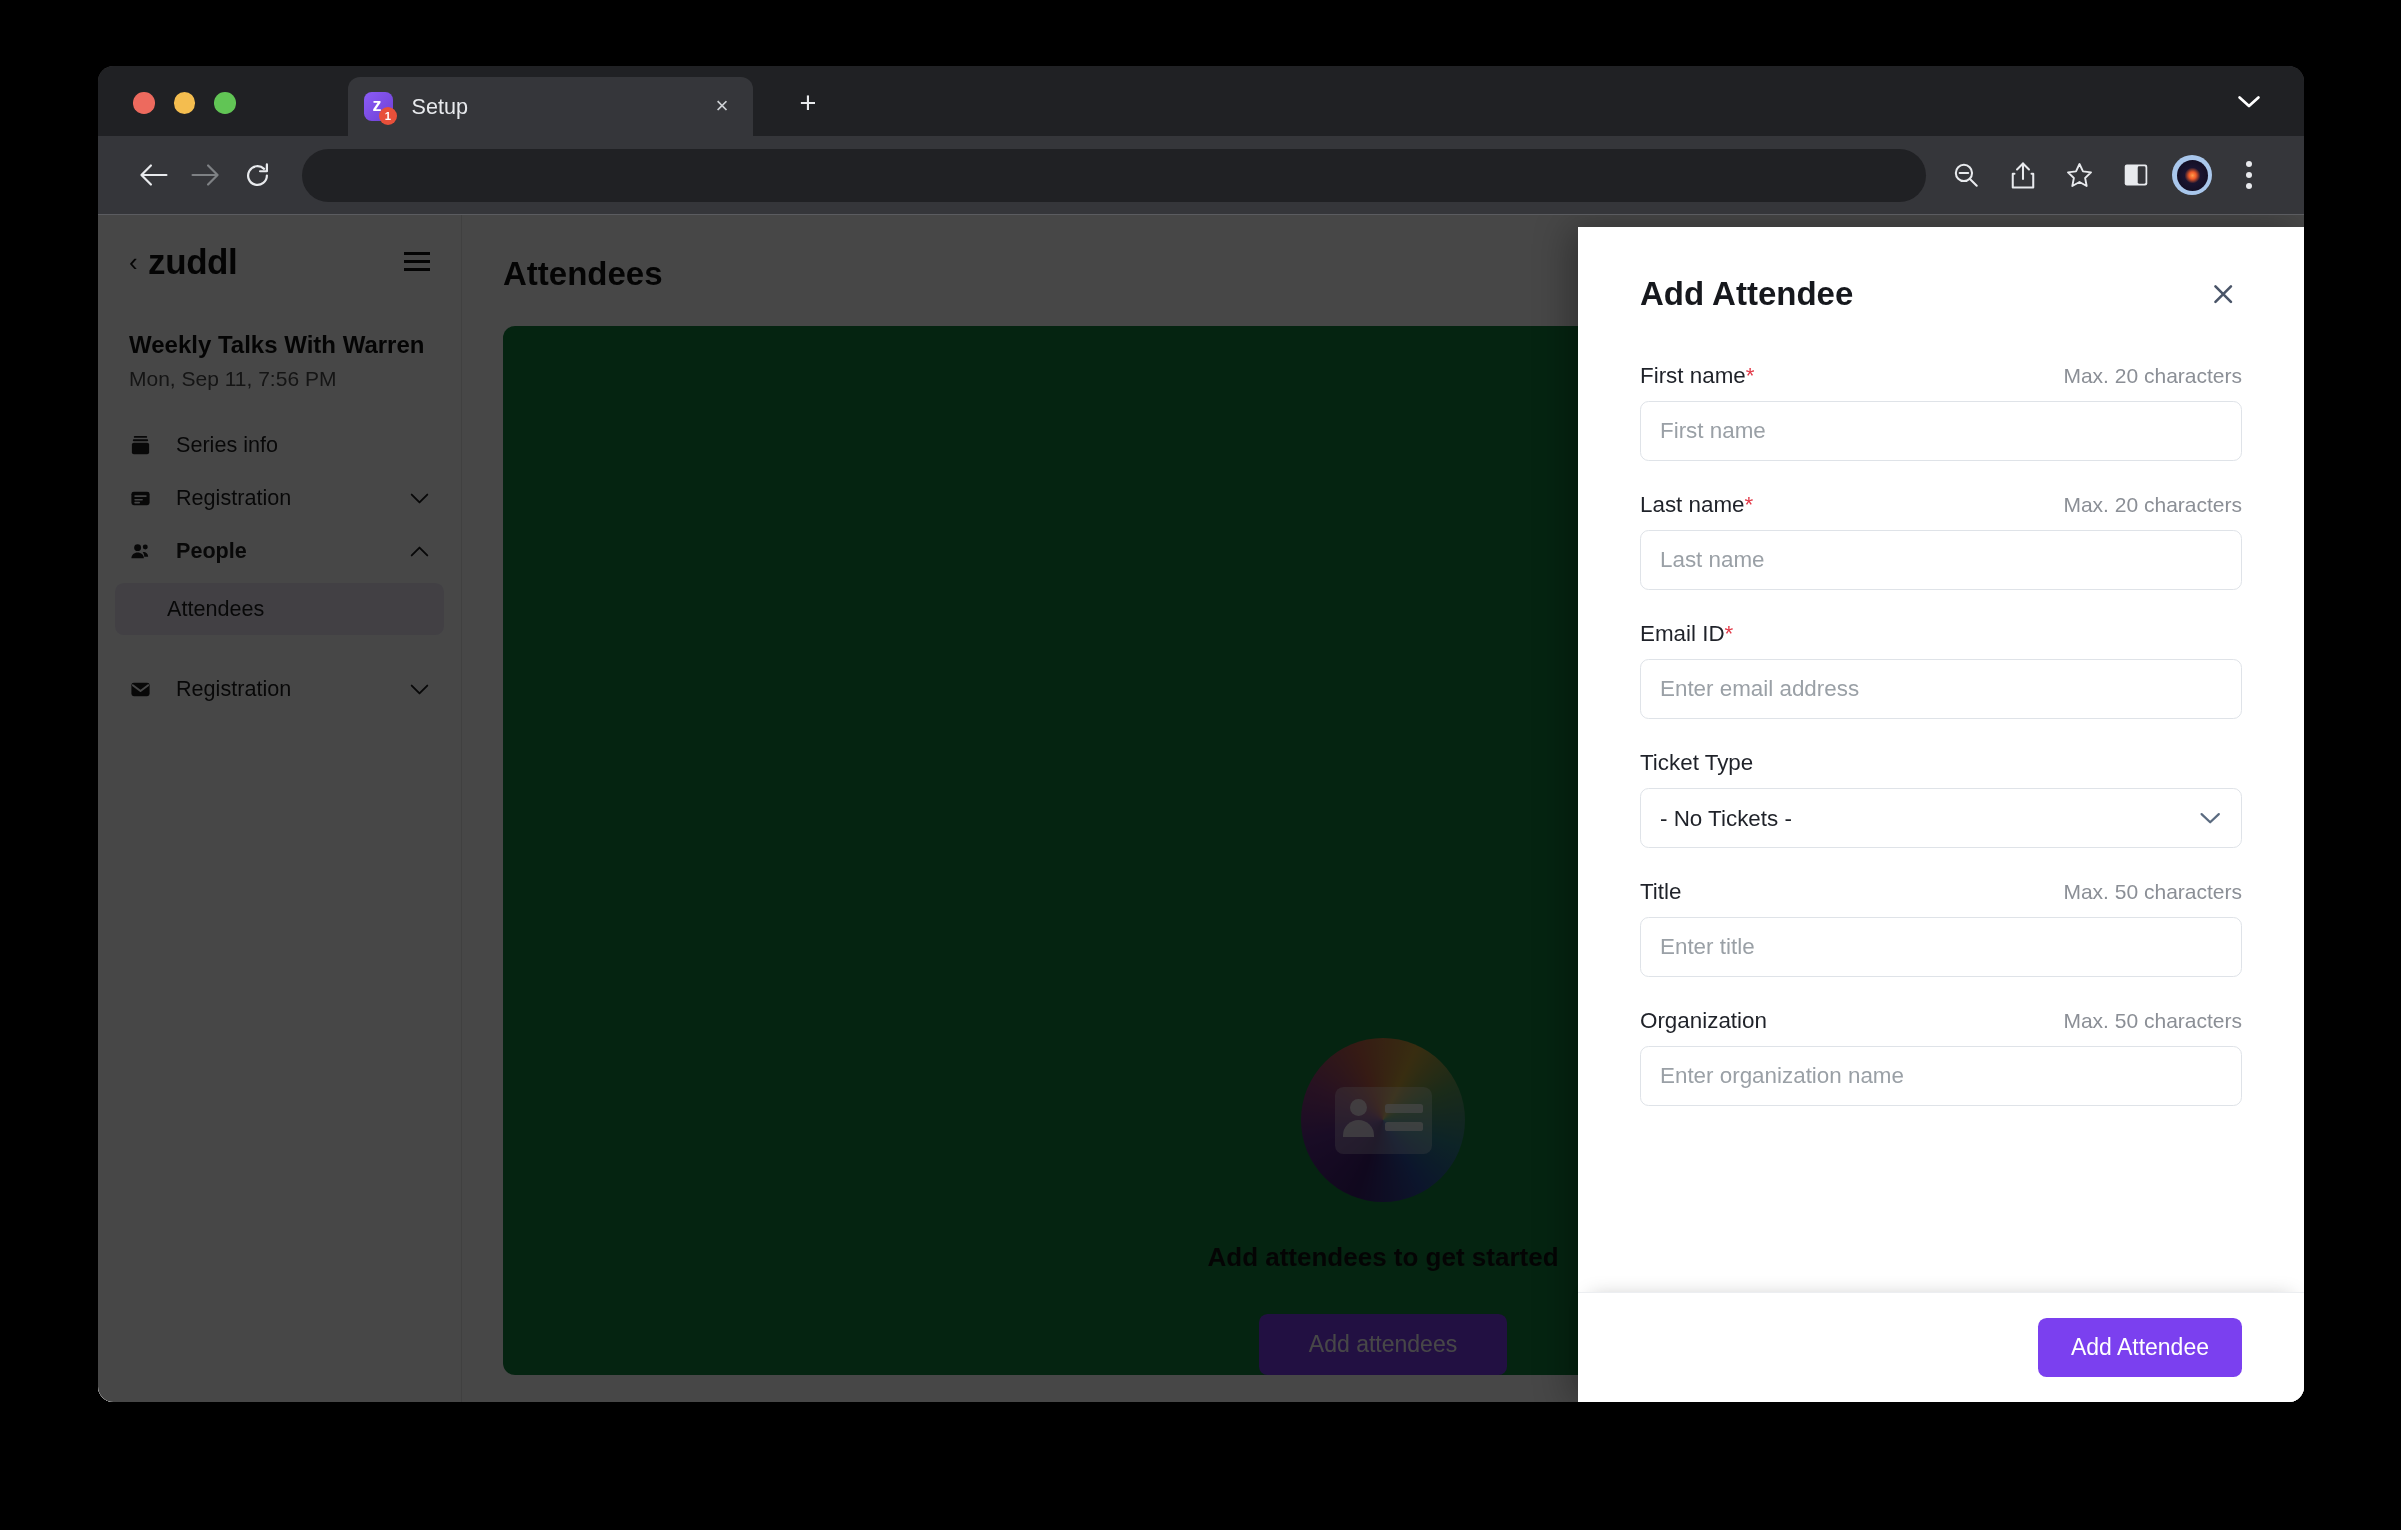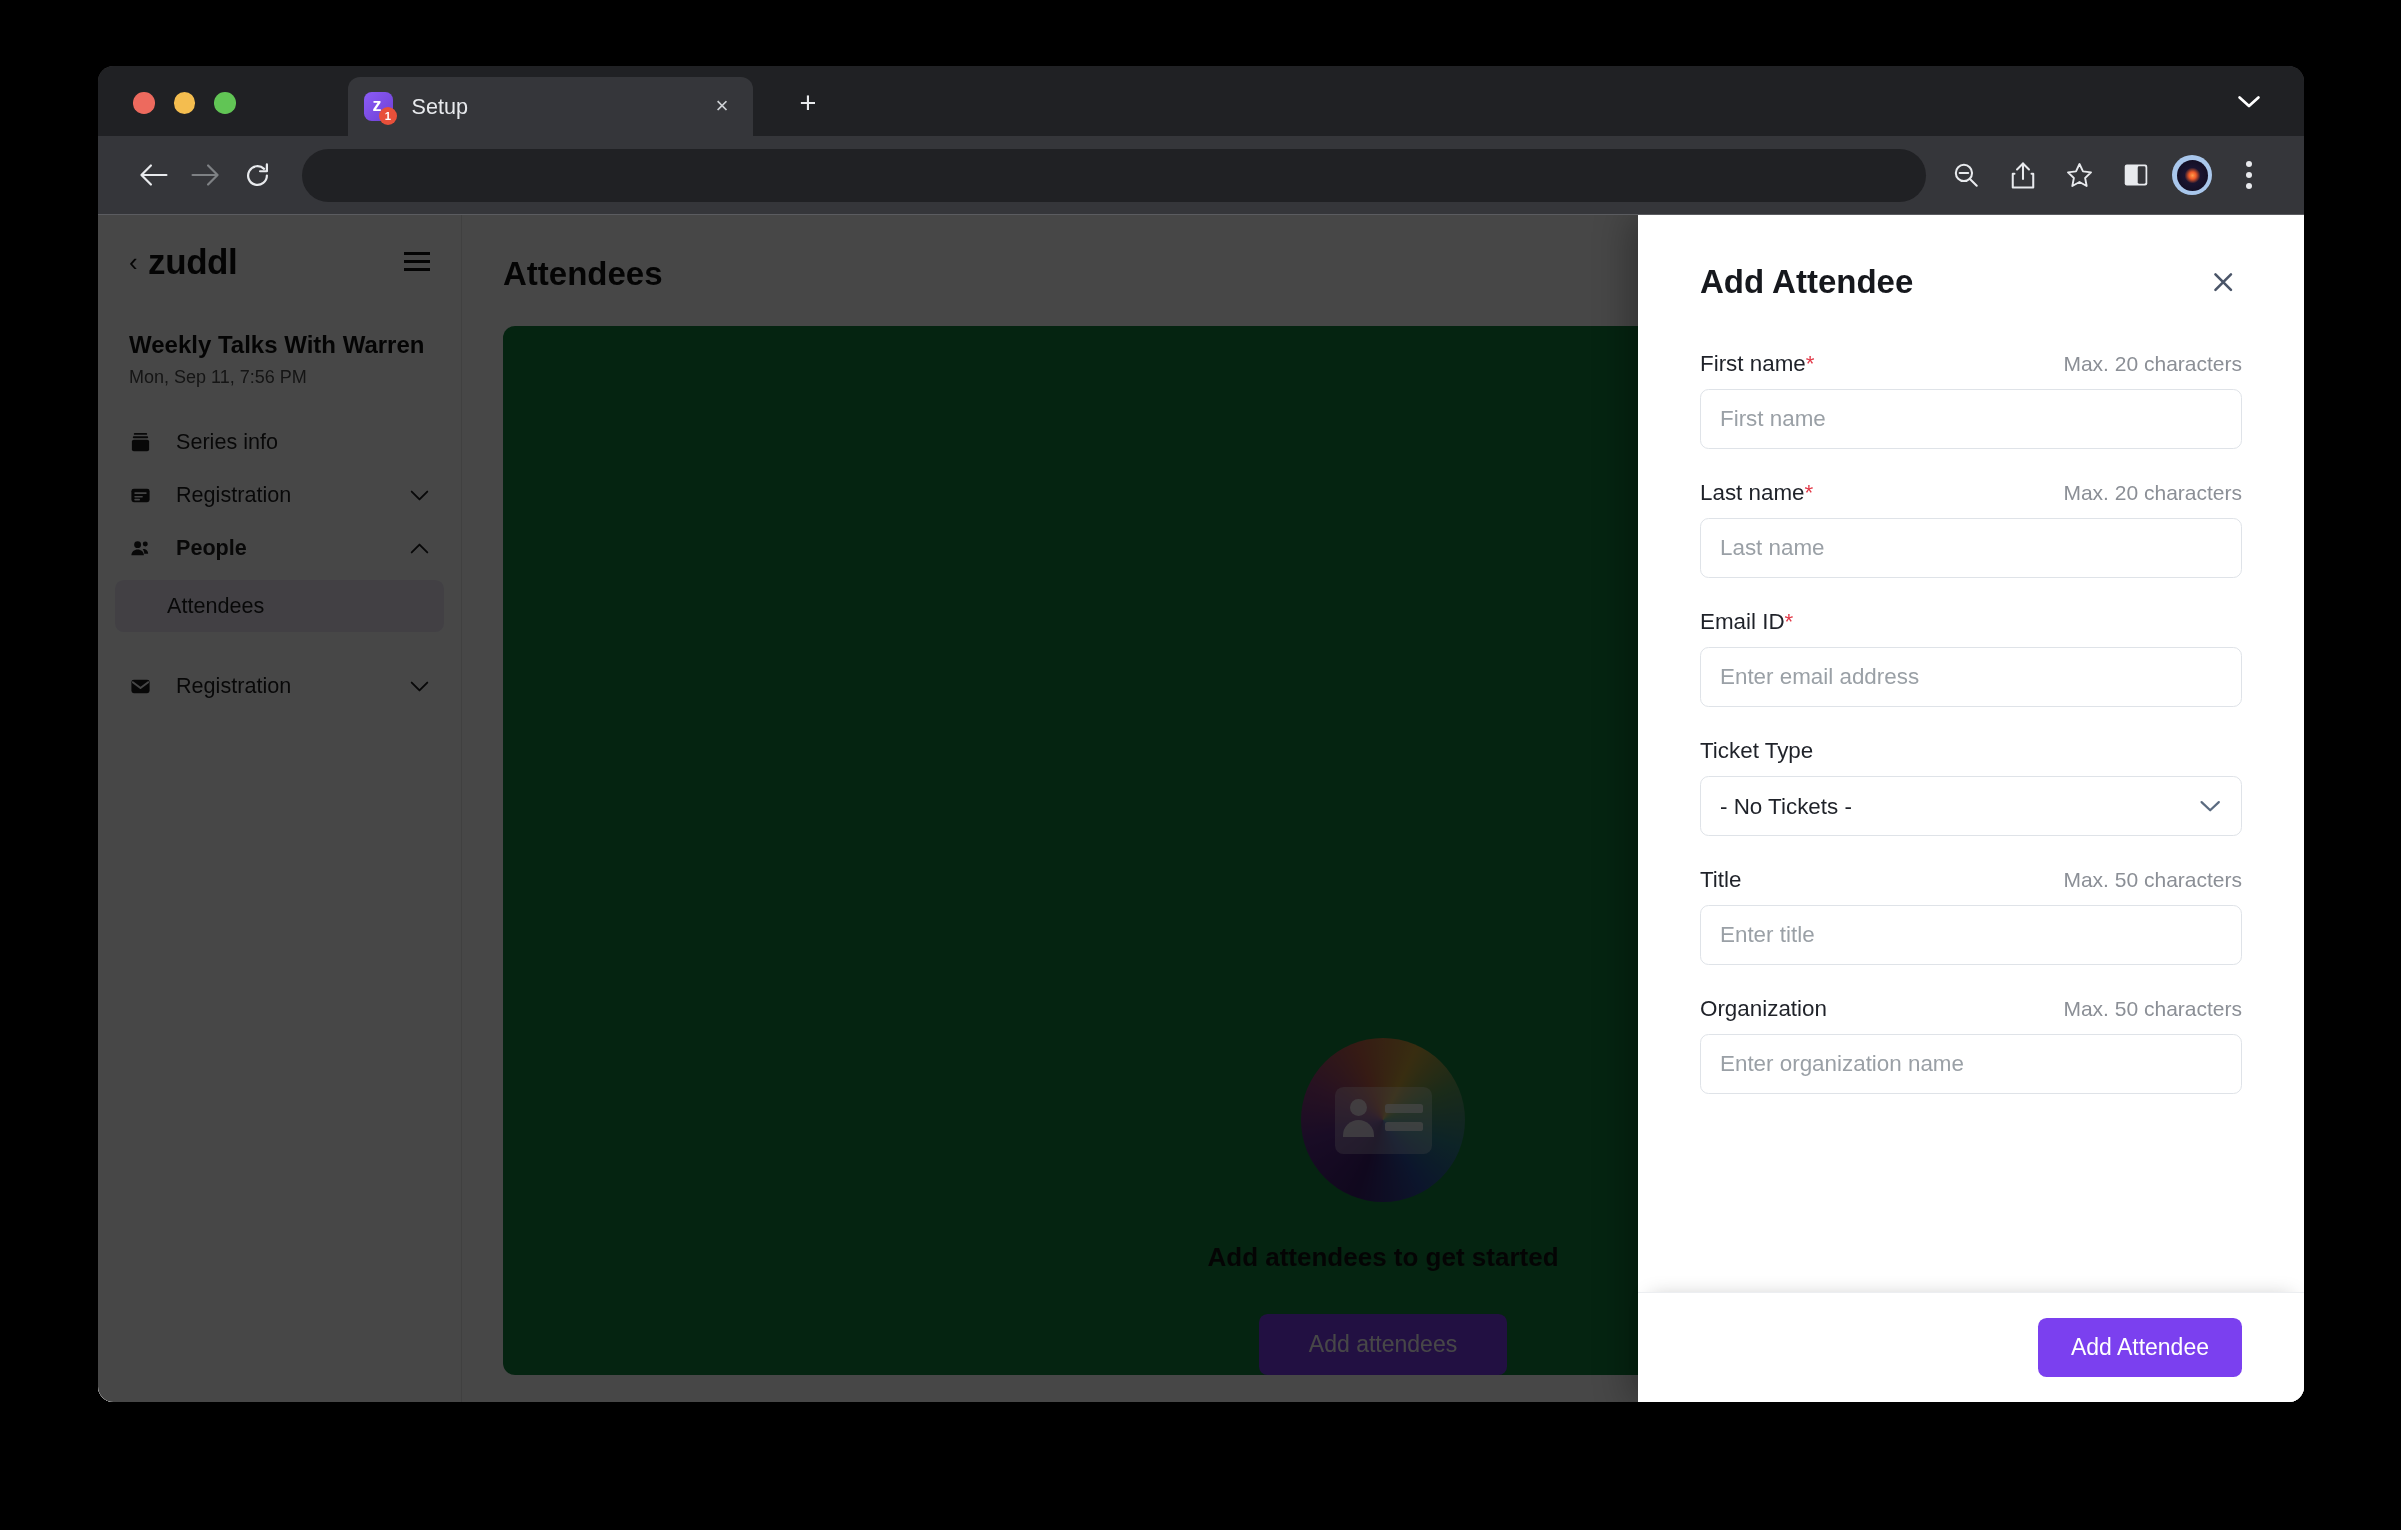--- a/index.html
+++ b/index.html
@@ -168,21 +168,21 @@
   }
   .brand-menu {
     margin-left: auto;
     display: flex; flex-direction: column; gap: 5.2px;
     cursor: pointer;
   }
   .brand-menu i { display: block; width: 26px; height: 2.6px; background: #111; }
 
   .event-block { padding: 22.4px 31px 5.2px; }
   .event-title { font-size: 24px; font-weight: 700; color: #111; line-height: 1.25; }
-  .event-date { font-size: 18px; color: #4c4c4c; margin-top: 7px; }
+  .event-date { font-size: 21px; color: #4c4c4c; margin-top: 7px; }
 
   .nav { margin-top: 22.4px; padding: 0 17px; }
   .nav-item {
     display: flex; align-items: center;
     height: 53px; padding: 0 14px;
     border-radius: 8.6px; cursor: pointer;
     color: #1d1d1f; font-size: 21.6px;
   }
   .nav-item.active-parent { font-weight: 700; }
   .nav-icon {
@@ -264,22 +264,22 @@
 
   
   .scrim {
     position: absolute; inset: 0;
     background: rgba(0,0,0,0.72);
   }
 
   
   .drawer {
     position: absolute;
-    top: 0; right: 0; bottom: 0;
-    width: 666px;
+    top: 12px; right: 0; bottom: 0;
+    width: 726px;
     background: #ffffff;
     display: flex; flex-direction: column;
     box-shadow: -8.6px 0 35px rgba(0,0,0,0.30);
   }
   .drawer-head {
     padding: 48px 62px 0 62px;
     flex: 0 0 auto;
     display: flex; align-items: flex-start;
   }
   .drawer-title { font-size: 33px; font-weight: 700; color: #16181d; }

